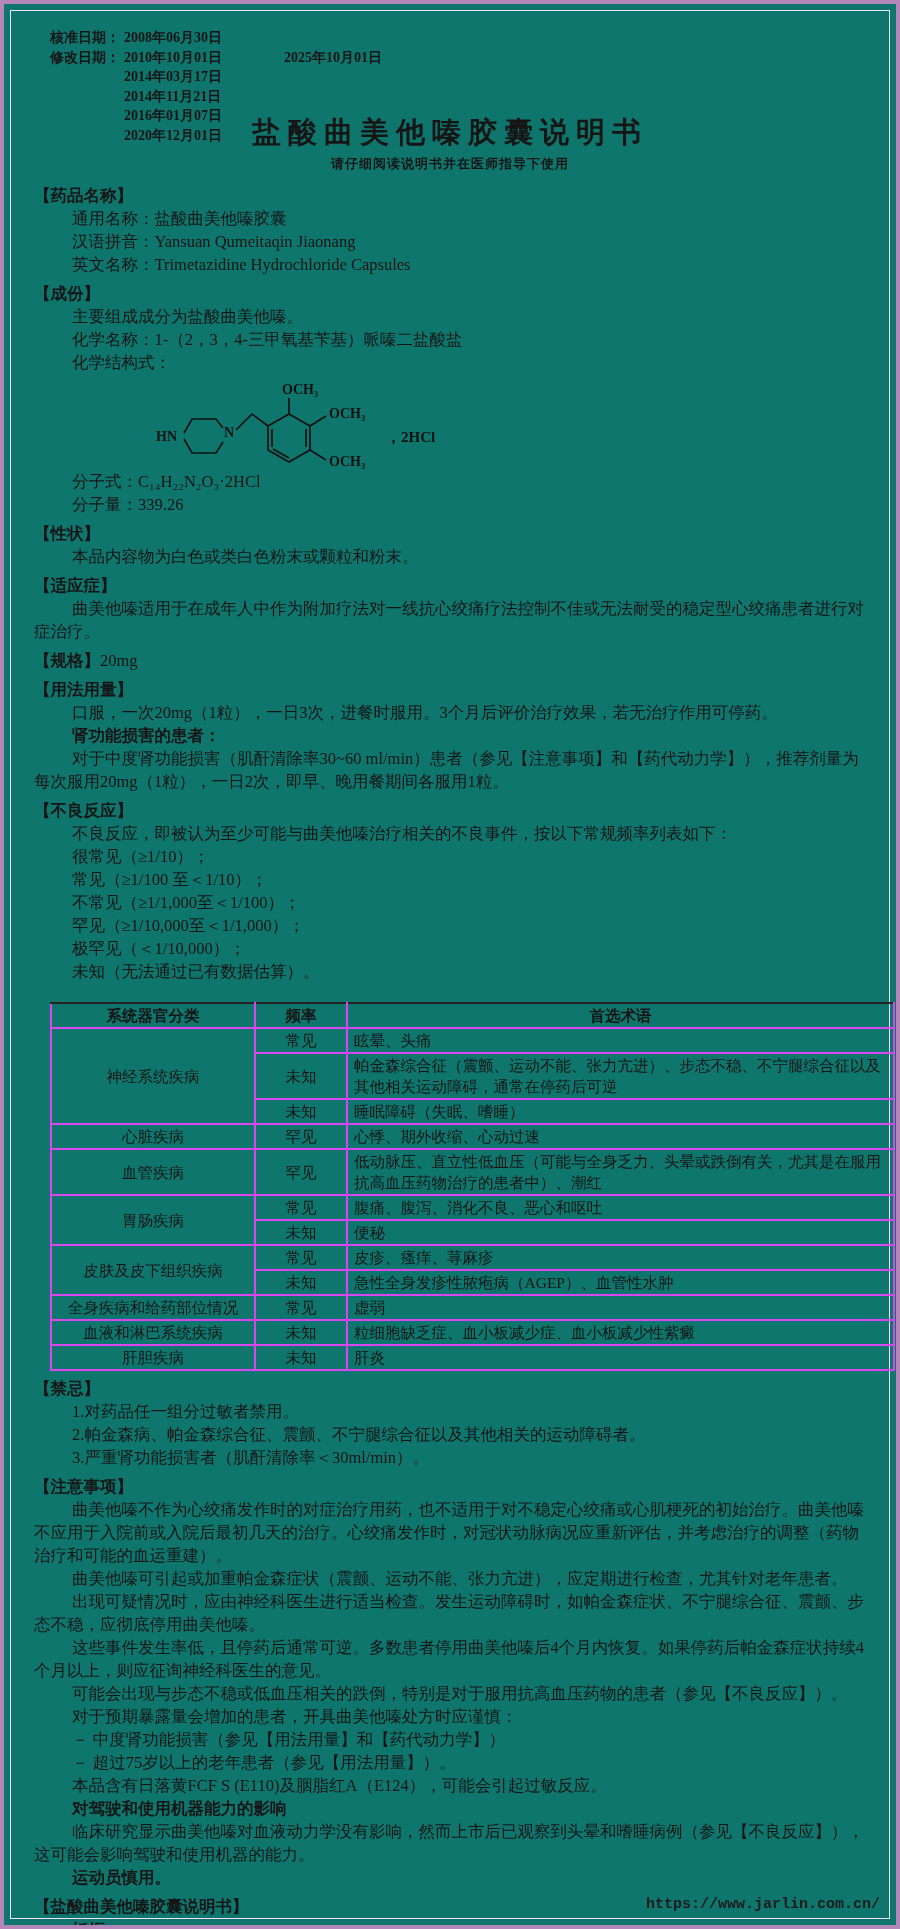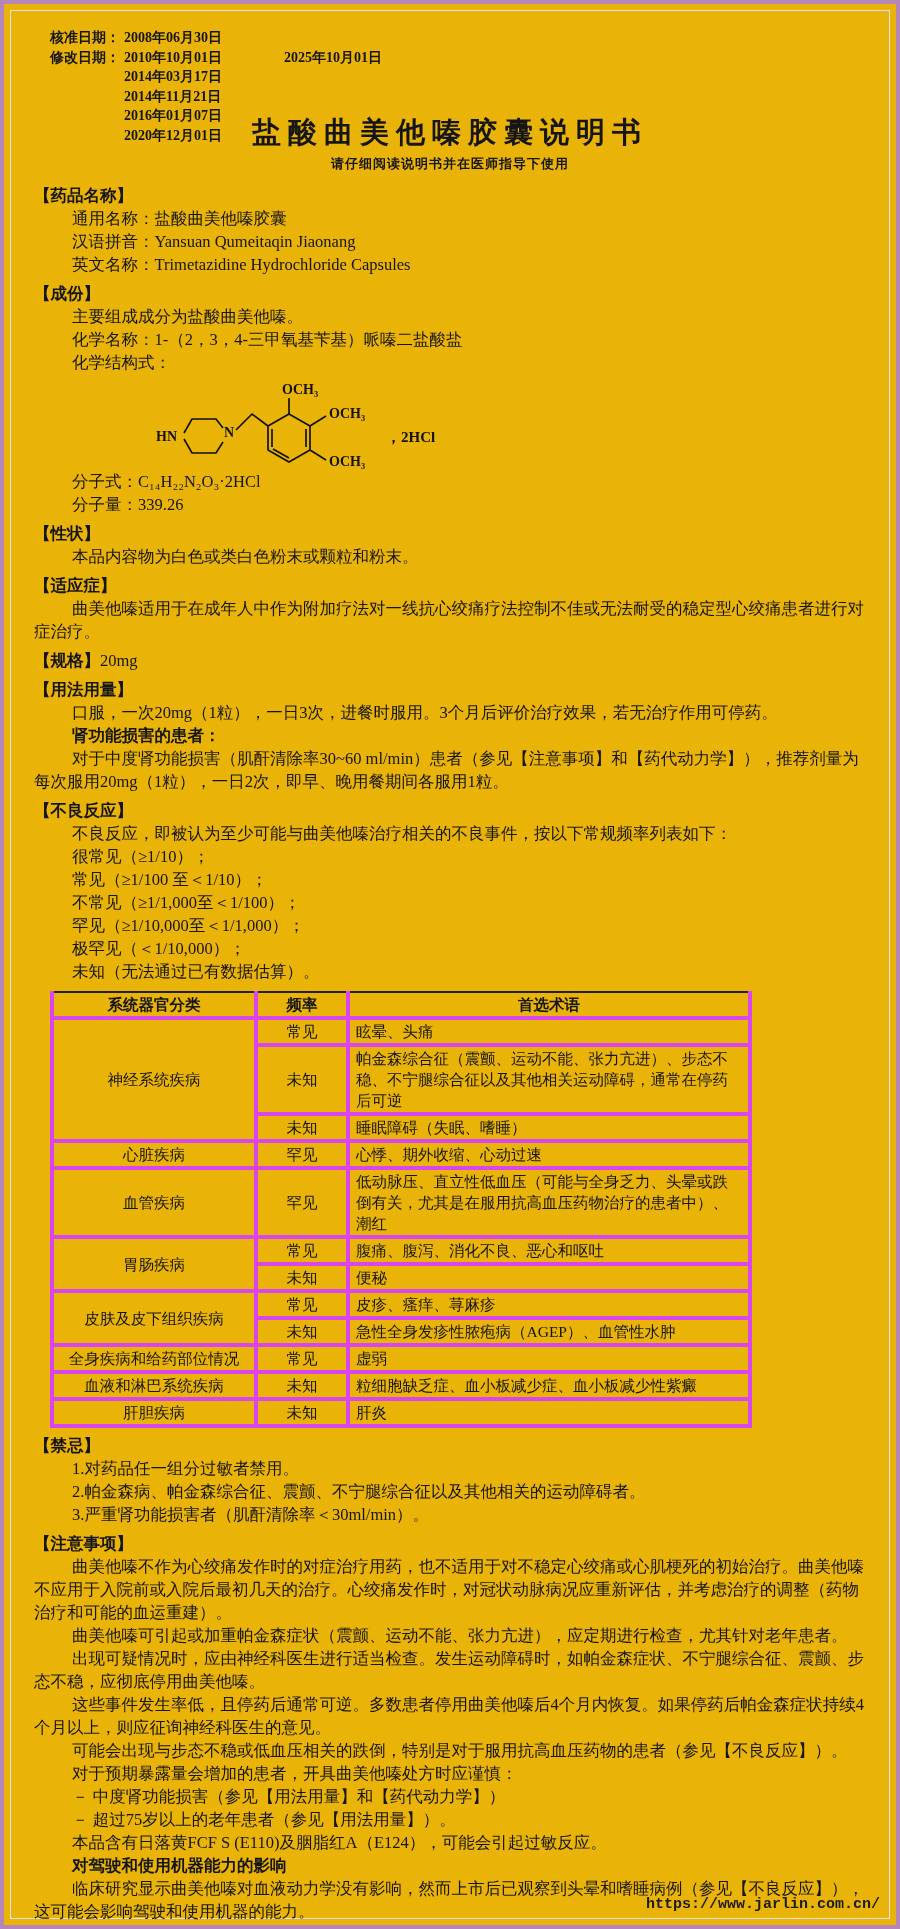--- a/index.html
+++ b/index.html
@@ -1,18 +1,18 @@
 <!DOCTYPE html>
 <html><head>
 <meta charset="utf-8">
 <style>
   html,body{margin:0;padding:0;background:#fff;}
   .page{
     width:900px;height:1929px;box-sizing:border-box;position:relative;
-    background:#eab308;border:4px solid #b487b8;overflow:hidden;
+    background:#0f766e;border:4px solid #b487b8;overflow:hidden;
     font-family:"Liberation Serif","DejaVu Serif",serif;color:#151515;
   }
   .inner-frame{position:absolute;inset:6px;border:1px solid #f3e2f2;pointer-events:none;}
   .content{position:relative;padding:20px 30px 0 30px;font-size:16.5px;line-height:23px;}
   
   .doc-header{position:relative;height:154px;}
   .dates{position:absolute;left:16px;top:4px;font-weight:bold;font-size:14px;line-height:19.5px;}
   .dates .row{display:flex;}
   .dates .lbl{width:74px;}
   .dates .val{width:118px;}
@@ -25,23 +25,23 @@
   section{margin:0;}
   .h{font-weight:bold;margin-top:6px;}
   .h .reg{font-weight:normal;}
   .p{text-indent:38px;}
   .line{padding-left:38px;}
   .sub{padding-left:38px;font-weight:bold;}
   
   .struct{margin:2px 0 0 120px;height:94px;}
   .struct svg{display:block;}
   
-  table.adr{border-collapse:collapse;margin:8px 14px 6px 16px;width:702px;
+  table.adr{border-collapse:collapse;margin:19px 14px 6px 16px;width:845px;
     font-size:15.5px;line-height:21px;table-layout:fixed;padding-left:32px;}
-  table.adr th,table.adr td{border:4px solid #d946ef;padding:1px 6px;}
+  table.adr th,table.adr td{border:2px solid #d946ef;padding:1px 6px;}
   table.adr th{border-top:2px solid #222;font-weight:bold;text-align:center;}
   table.adr td.c{text-align:center;vertical-align:middle;}
   table.adr col.organ{width:204px;}
   table.adr col.freq{width:92px;}
   
   .watermark{position:absolute;right:16px;bottom:12px;
     font-family:Liberation Mono, monospace;font-weight:bold;font-size:15px;color:#1c1c1c;}
 </style>
 </head>
 <body>

